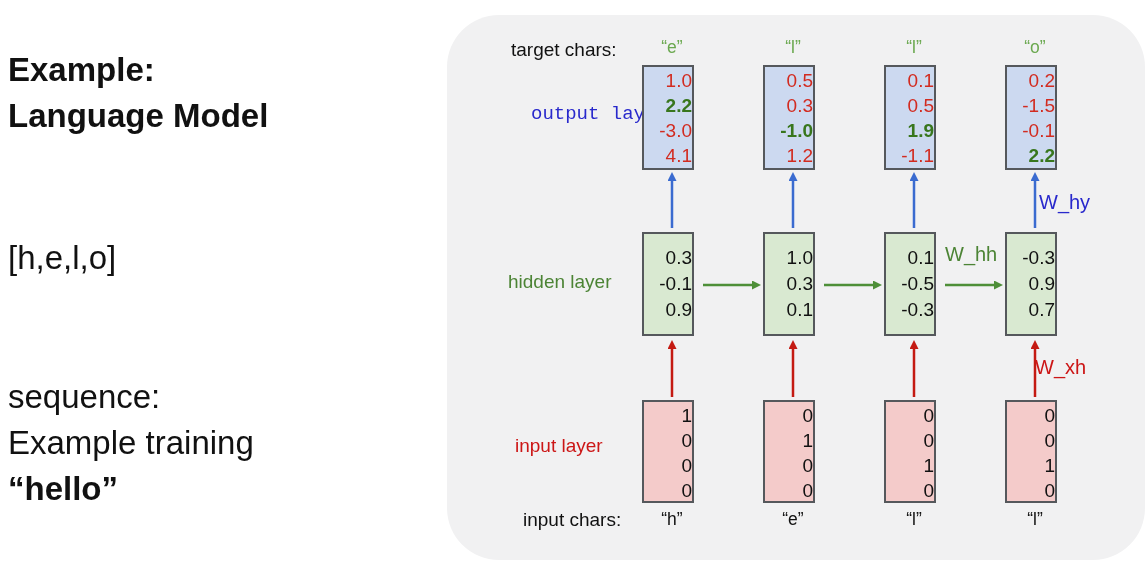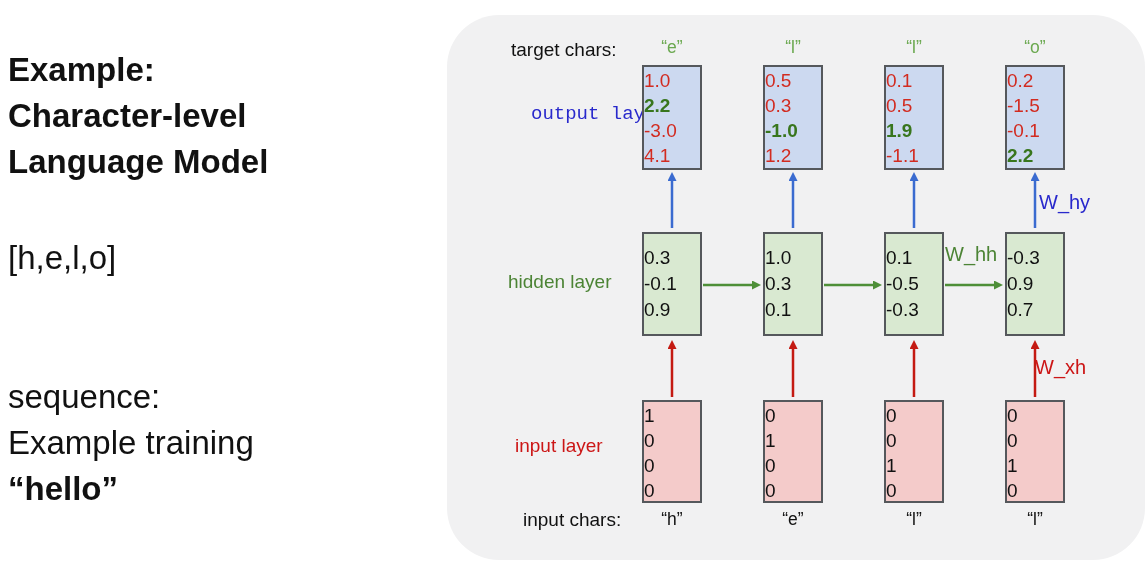--- a/index.html
+++ b/index.html
@@ -23,23 +23,23 @@
   .lbl-output{left:84px;top:88px;color:var(--blue-label,#2929cc);font-family:Liberation Mono, monospace;}
   .lbl-hidden{left:61px;top:256px;color:var(--green-label,#4c8435);}
   .lbl-input{left:68px;top:420px;color:var(--red-label,#cc1616);}
   .lbl-inchars{left:76px;top:494px;font-size:17.5px;color:#111;}
   .w-lbl{position:absolute;font-size:20px;white-space:nowrap;}
   .w-hy{left:592px;top:176px;color:var(--blue-label,#2929cc);}
   .w-hh{left:498px;top:228px;color:var(--green-label,#4c8435);}
   .w-xh{left:588px;top:341px;color:var(--red-label,#cc1616);}
   
   .vec{
-    position:absolute;width:60px;box-sizing:border-box;
+    position:absolute;width:52px;box-sizing:border-box;
     border:2px solid var(--box-border,#55585c);
-    text-align:left;font-size:19px;
+    text-align:right;font-size:19px;
   }
   .obox{top:50px;height:105px;background:var(--output-box-fill,#ccd9f0);padding-top:1px;}
   .obox .val{line-height:25px;color:var(--value-red,#d22b20);}
   .obox .val.hl{color:var(--value-green,#38761d);font-weight:bold;}
   .hbox{top:217px;height:104px;background:var(--hidden-box-fill,#d9e9d1);padding-top:11px;}
   .hbox .val{line-height:26px;color:#111;}
   .ibox{top:385px;height:103px;background:var(--input-box-fill,#f4cbca);padding-top:1px;}
   .ibox .val{line-height:25px;color:#111;}
   .tchar{position:absolute;top:22px;width:60px;text-align:center;
          font-size:17.5px;color:var(--target-char-green,#6aa84f);}
@@ -47,21 +47,20 @@
          font-size:17.5px;color:#111;}
   .arrows{position:absolute;left:0;top:0;pointer-events:none;}
 </style>
 </head>
 <body>
 
 <div class="slide">
 
   <div class="left-block title">
     <div>Example:</div>
-    <div>Character-level</div>
     <div>Language Model</div>
   </div>
 
   <div class="left-block vocab">
     <div>[h,e,l,o]</div>
   </div>
 
   <div class="left-block training">
     <div>sequence:</div>
     <div>Example training</div>

